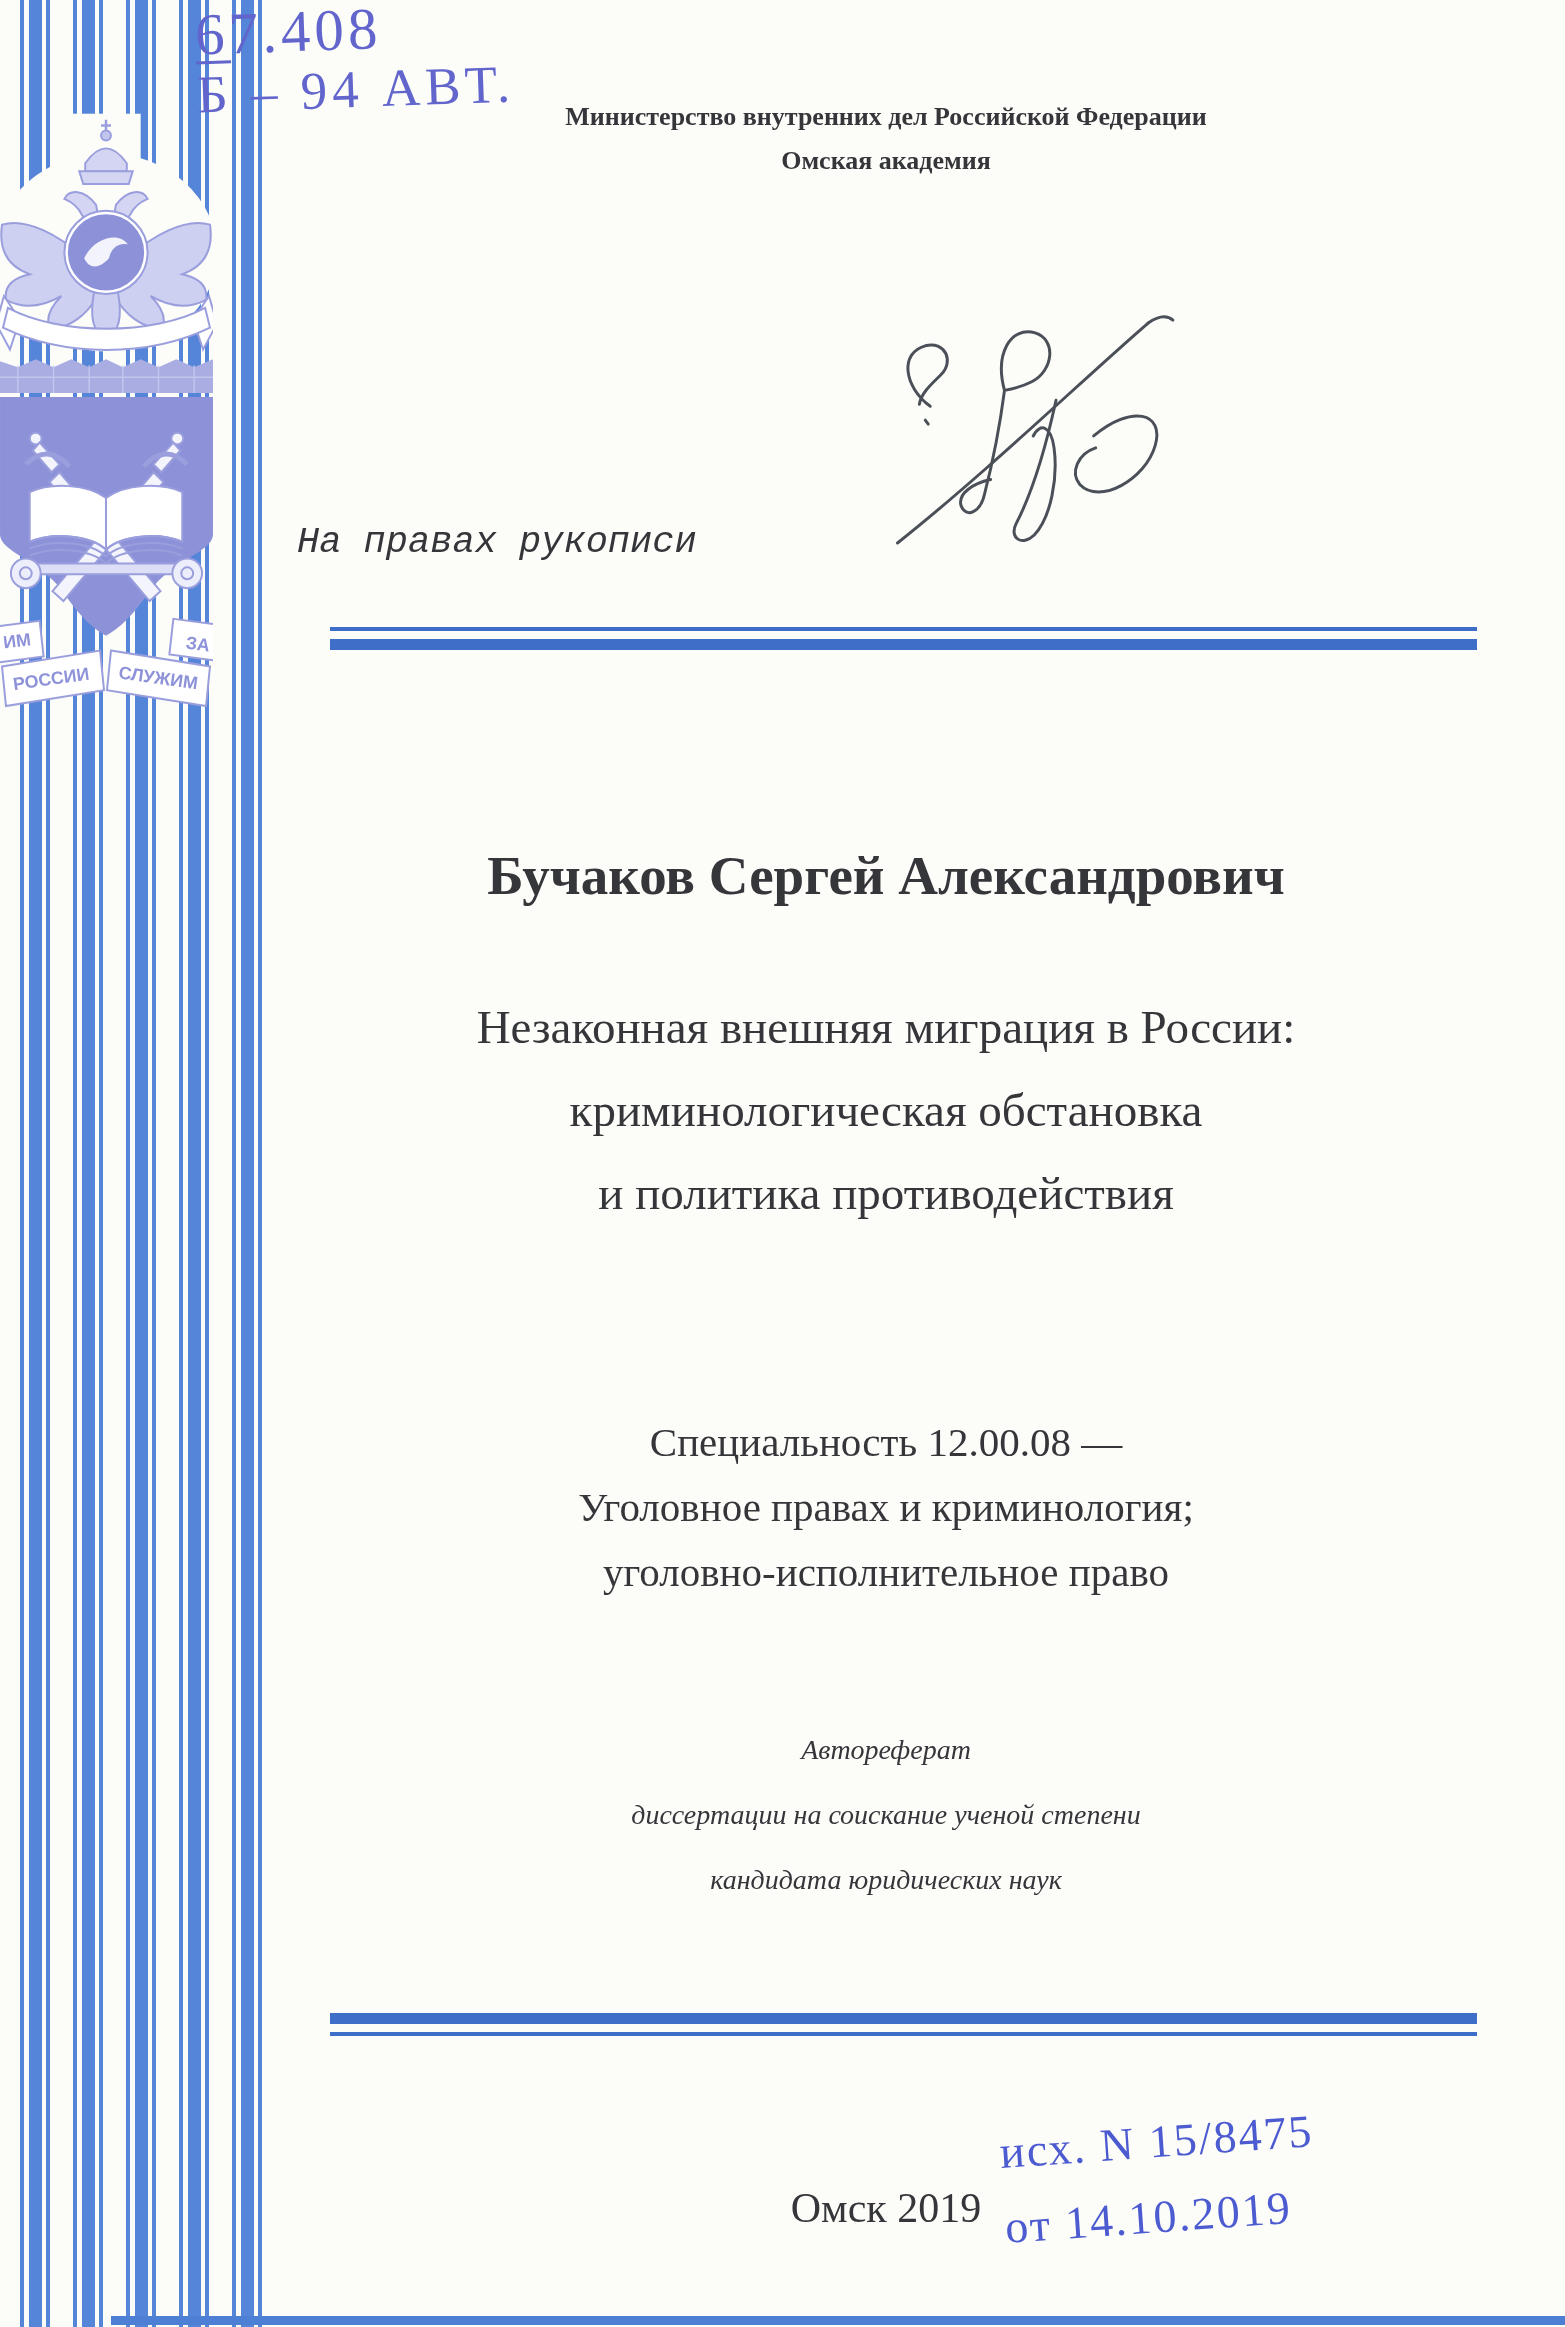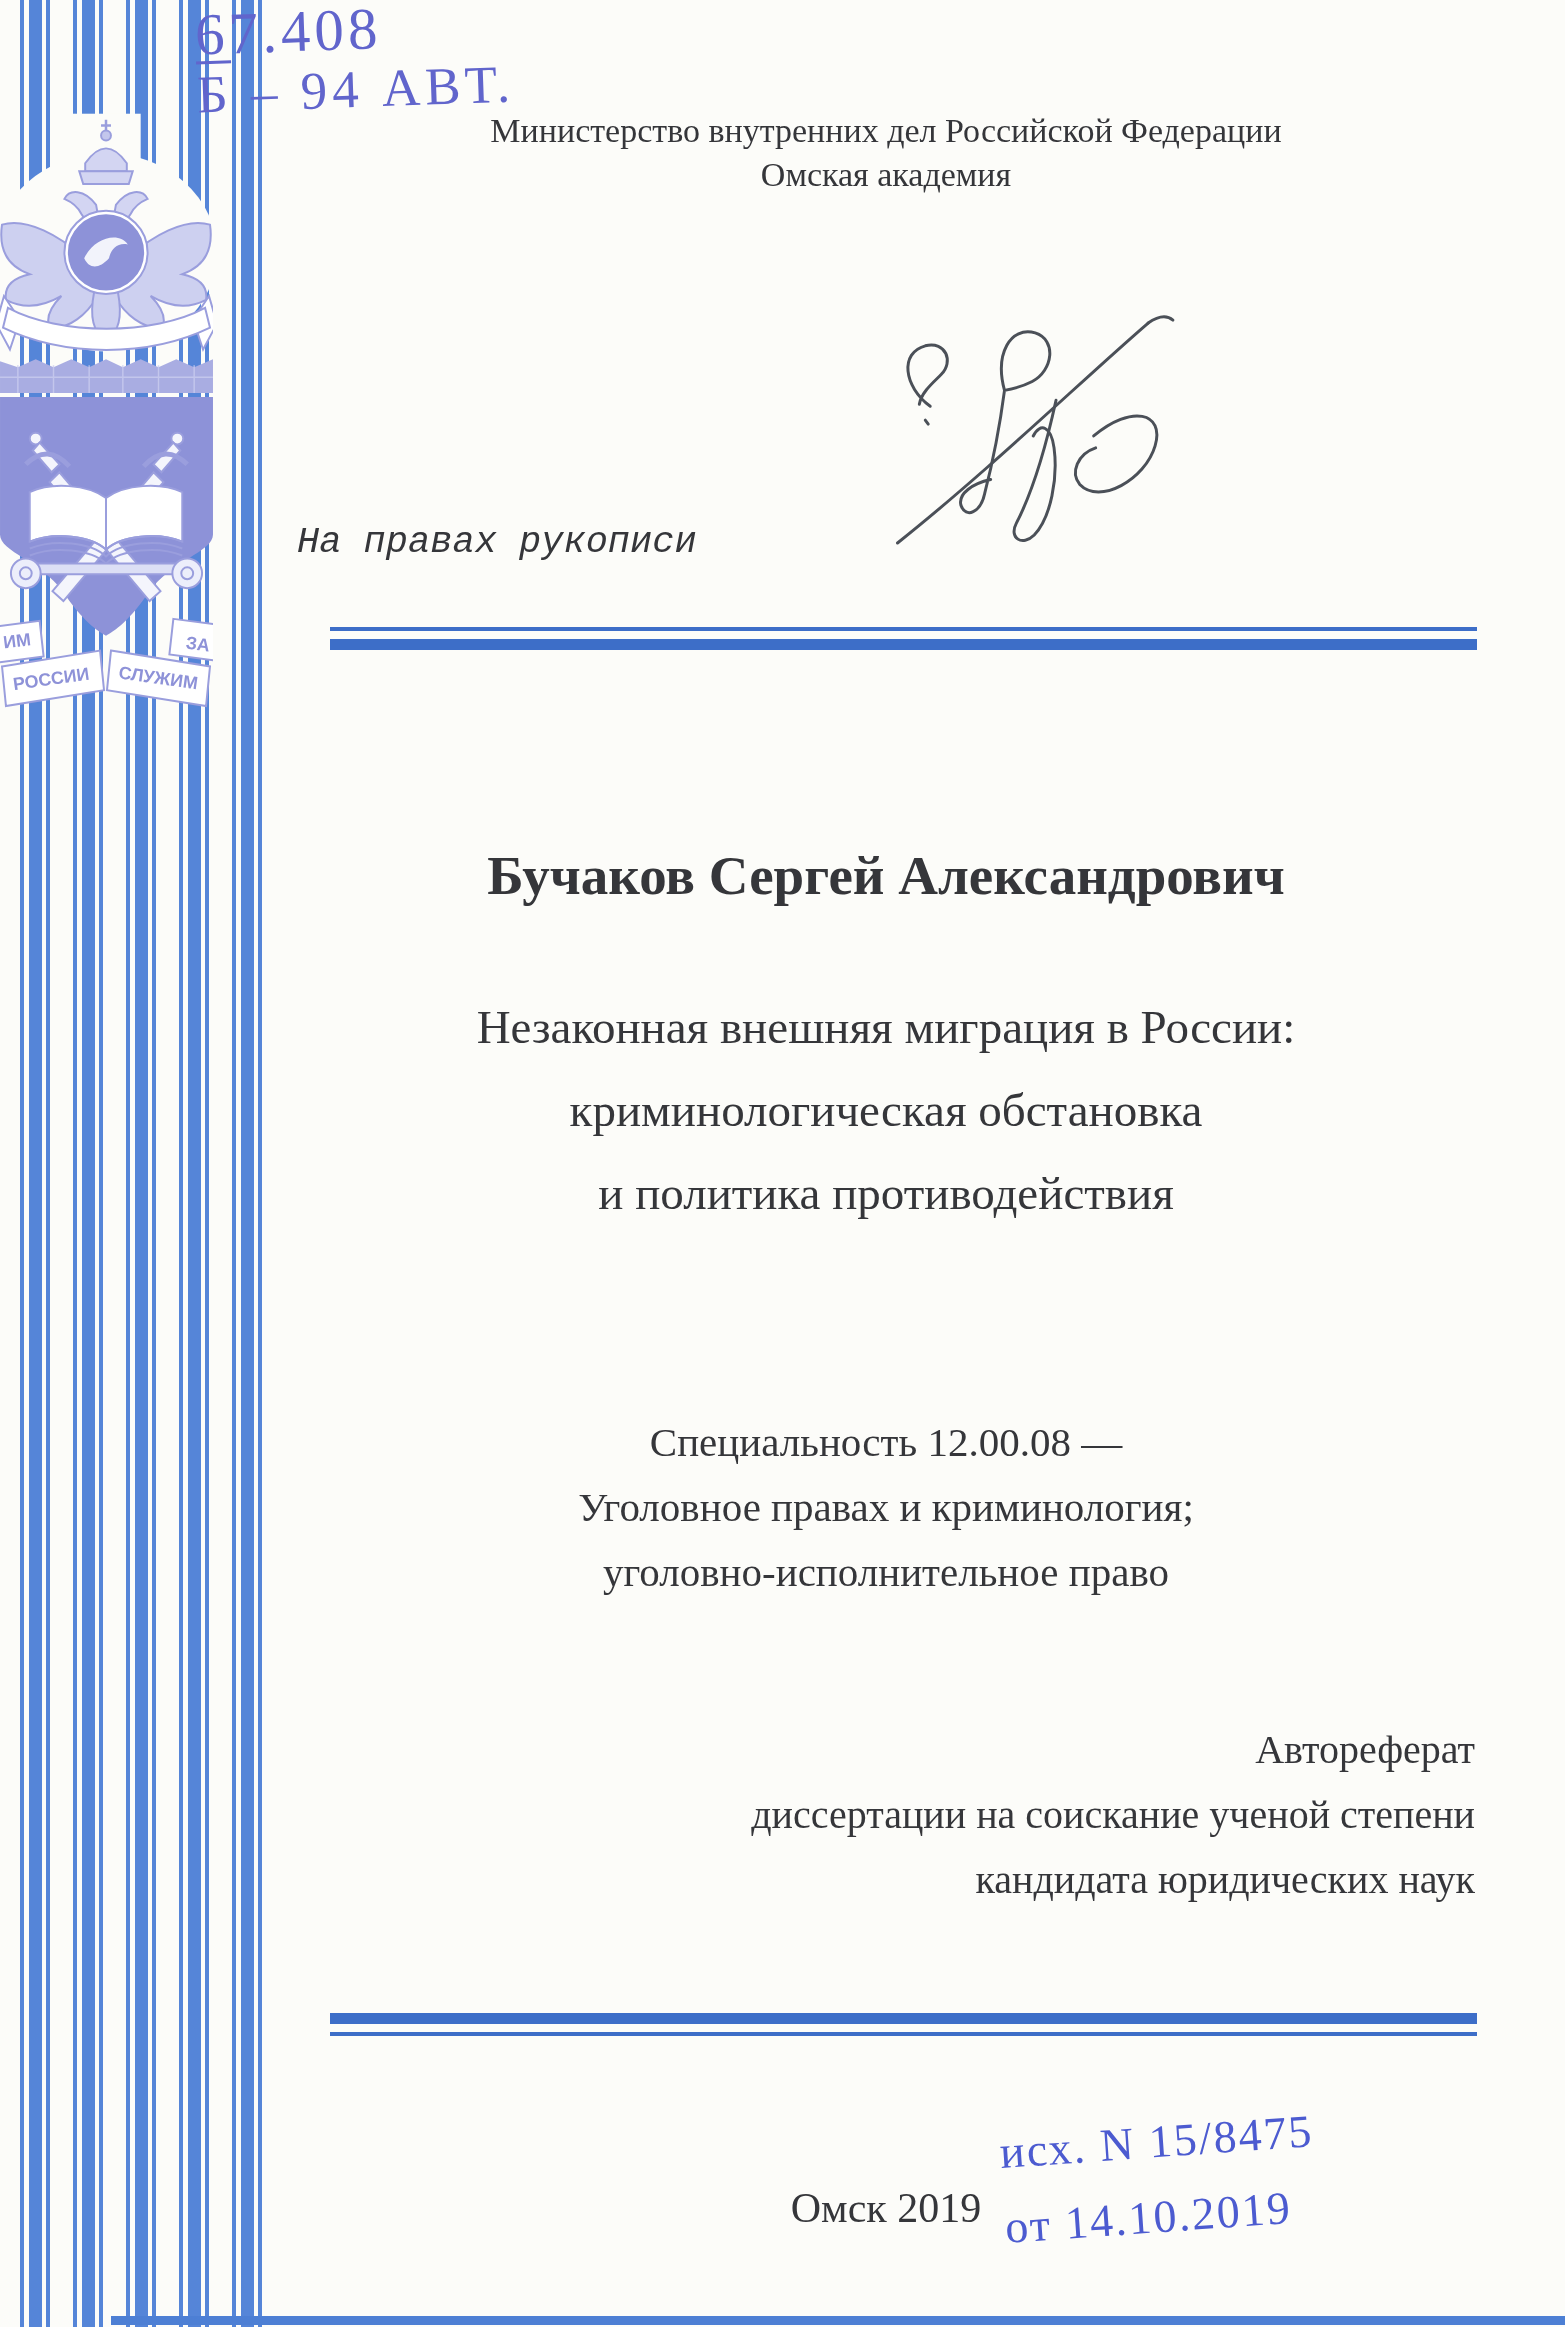--- a/index.html
+++ b/index.html
@@ -21,26 +21,26 @@
   
   .codes {
     position:absolute; left:196px; top:0px; color:#6165cc;
     font-family:cursive; transform:rotate(-2deg); line-height:1;
   }
   .code-line1 { font-size:59px; letter-spacing:4px; }
   .code-line2 { font-size:53px; margin-top:4px; letter-spacing:5px; }
   .code-letter { border-top:3px solid #6165cc; padding-top:1px; }
   
   .col { position:absolute; left:297px; width:1178px; text-align:center; }
-  .header-block   { top:109px;  font-weight:normal; font-size:34px; line-height:44px; }
+  .header-block   { top:95px;  font-weight:bold; font-size:26px; line-height:44px; }
   .manuscript     { top:521px; text-align:left; font-style:italic; font-size:37px;font-family:Liberation Mono, monospace; }
   .author-block   { top:844px; font-weight:bold; font-size:55px; }
   .title-block    { top:986px; font-weight:normal; font-size:47px; line-height:83px; }
   .spec-block     { top:1410px; font-weight:normal; font-size:41px; line-height:65px; }
-  .abstract-block { top:1717px; font-size:40px; line-height:65px;text-align:right; }
+  .abstract-block { top:1717px; font-style:italic; font-size:28px; line-height:65px; }
   .imprint-block  { top:2184px; font-size:42px; }
   
   .rule { position:absolute; left:330px; width:1147px; }
   .rule .thin  { height:4px;  background:#3d6ec8; }
   .rule .thick { height:11px; background:#3d6ec8; }
   .rule .gap   { height:8px; }
   .rule1 { top:627px; }
   .rule2 { top:2013px; }
   .bottom-bar {
     position:absolute; left:111px; right:0; bottom:3px; height:9px; background:#4d7fd4;

